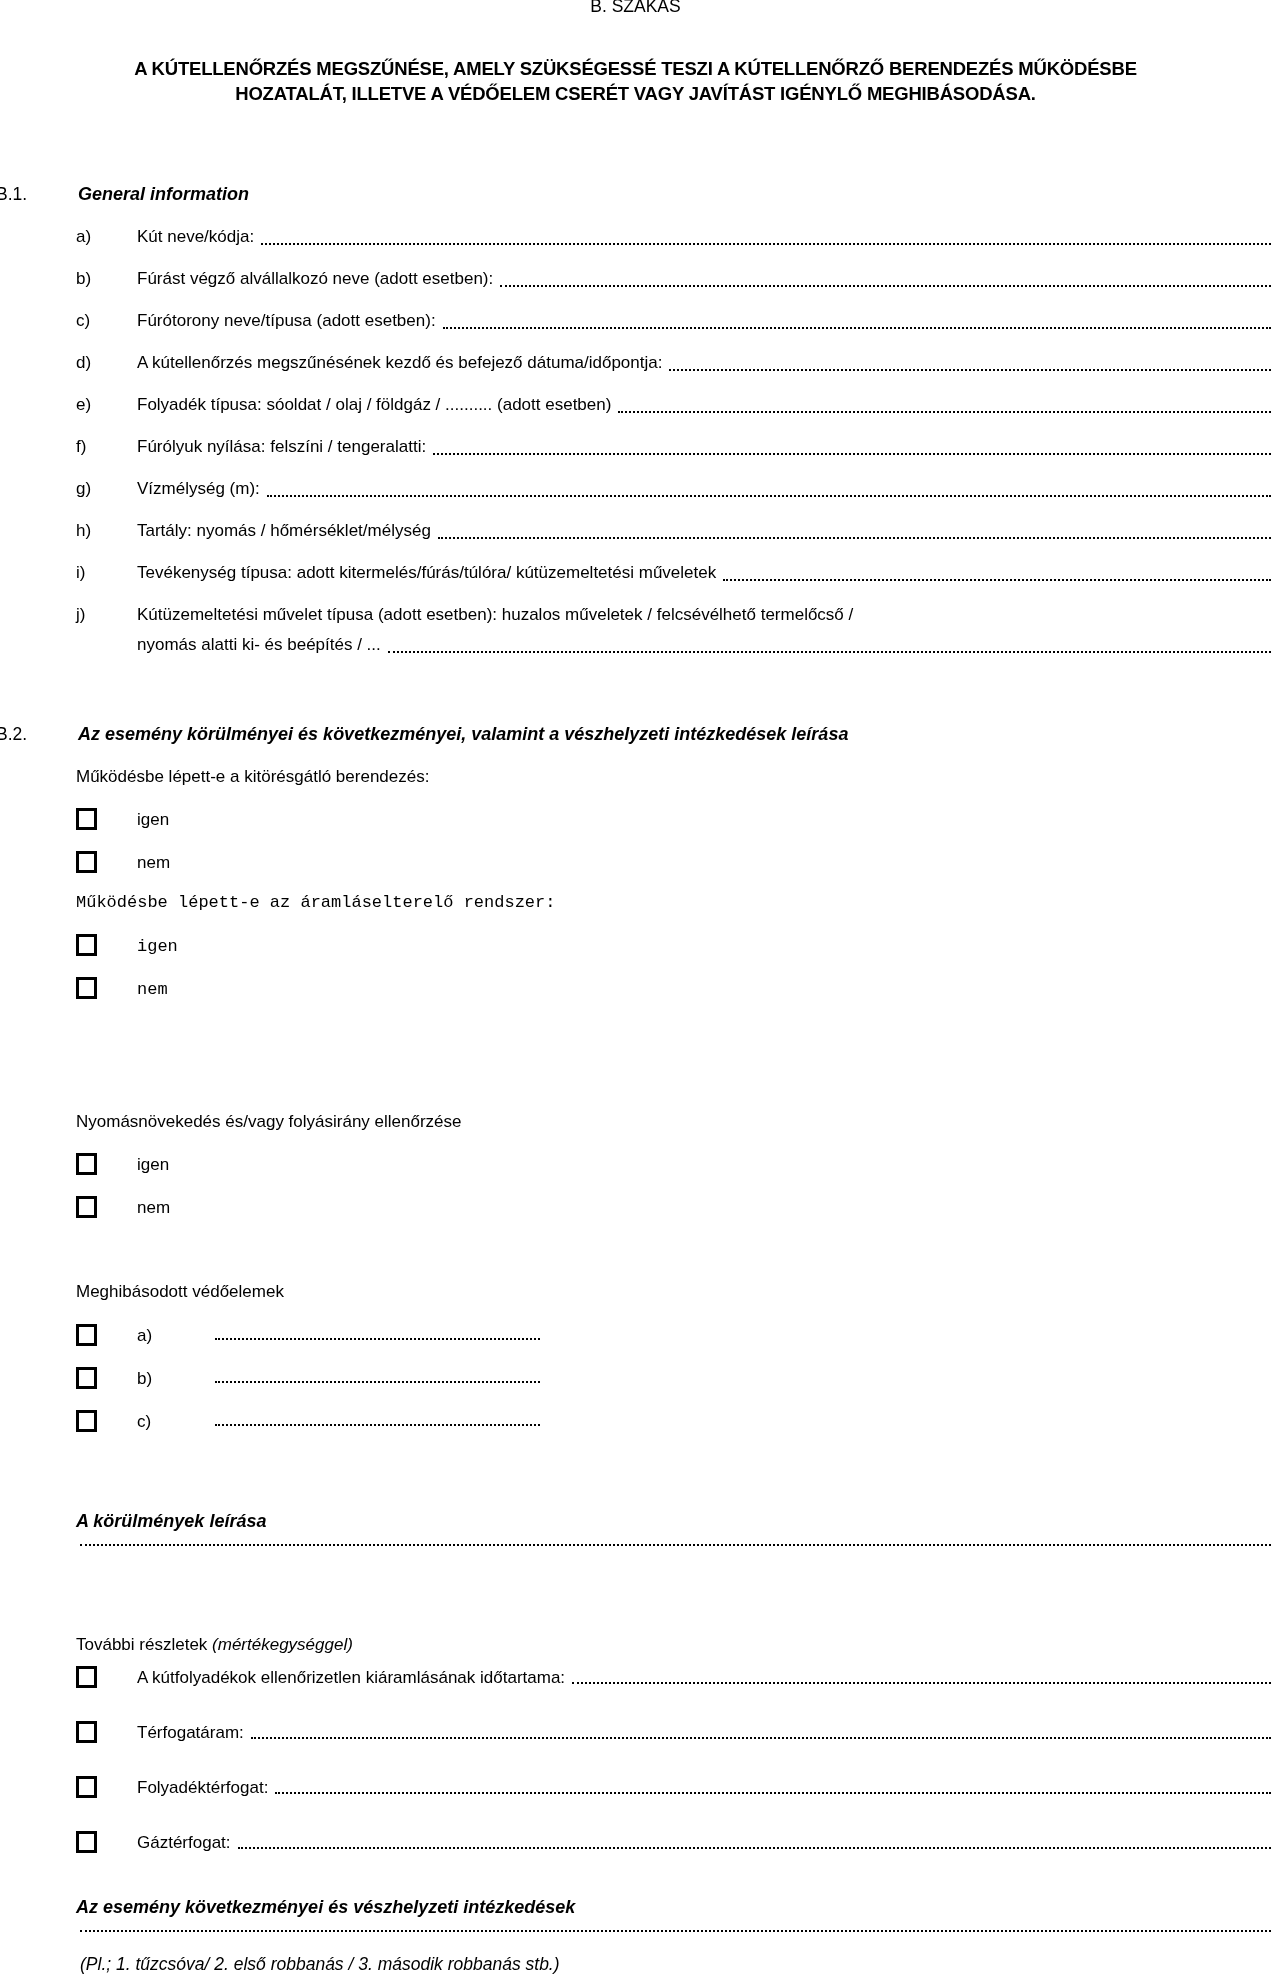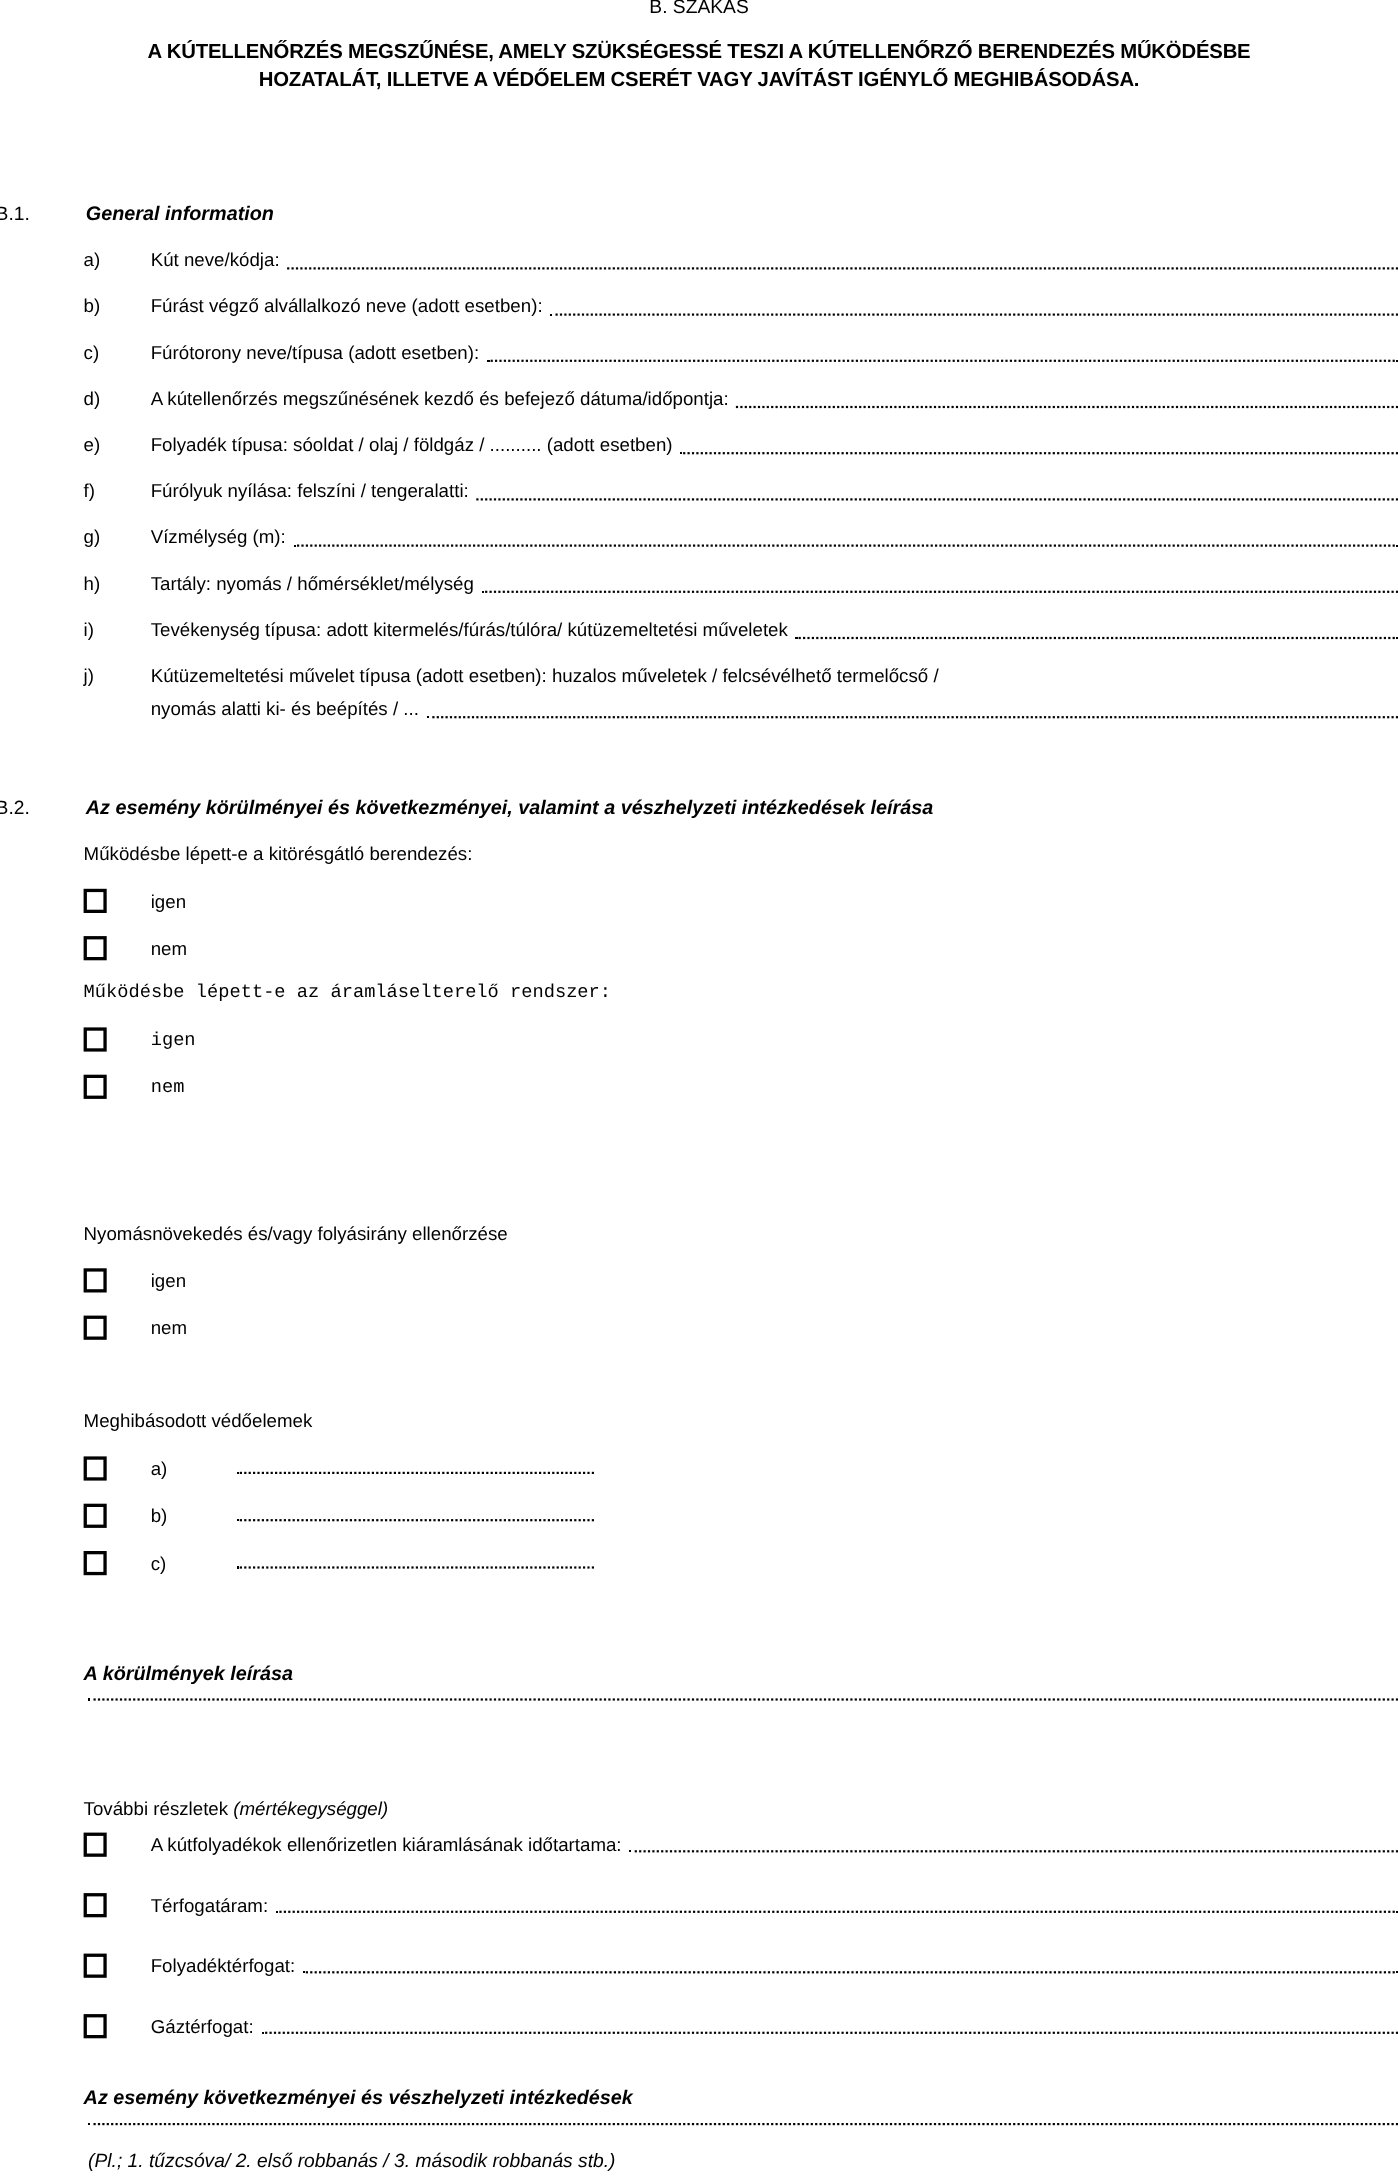--- a/index.html
+++ b/index.html
@@ -8,21 +8,21 @@
     background:#ffffff;color:#000;
     font-family:"Liberation Sans",sans-serif;font-size:17px;
   }
   .abs{position:absolute;}
   .center{left:0;right:0;text-align:center;}
   .bi{font-weight:bold;font-style:italic;text-align:center;}
   .it{font-style:italic;}
 
   
   .top-label{top:-4px;font-size:17.5px;line-height:20px;}
-  .main-title{top:34px;font-weight:bold;font-size:18.5px;line-height:25px;letter-spacing:-0.2px;}
+  .main-title{top:56px;font-weight:bold;font-size:18.5px;line-height:25px;letter-spacing:-0.2px;}
 
   
   .section-head{left:-4px;right:0;display:flex;line-height:24px;}
   .sec-num{width:82px;flex:none;font-size:17.5px;font-weight:normal;font-style:normal;}
   .sec-title{font-size:18px;}
 
   
   .b1-list{top:226px;left:76px;right:0;}
   .item-row{display:flex;line-height:22px;height:22px;margin-bottom:20px;}
   .item-letter{width:61px;flex:none;}

